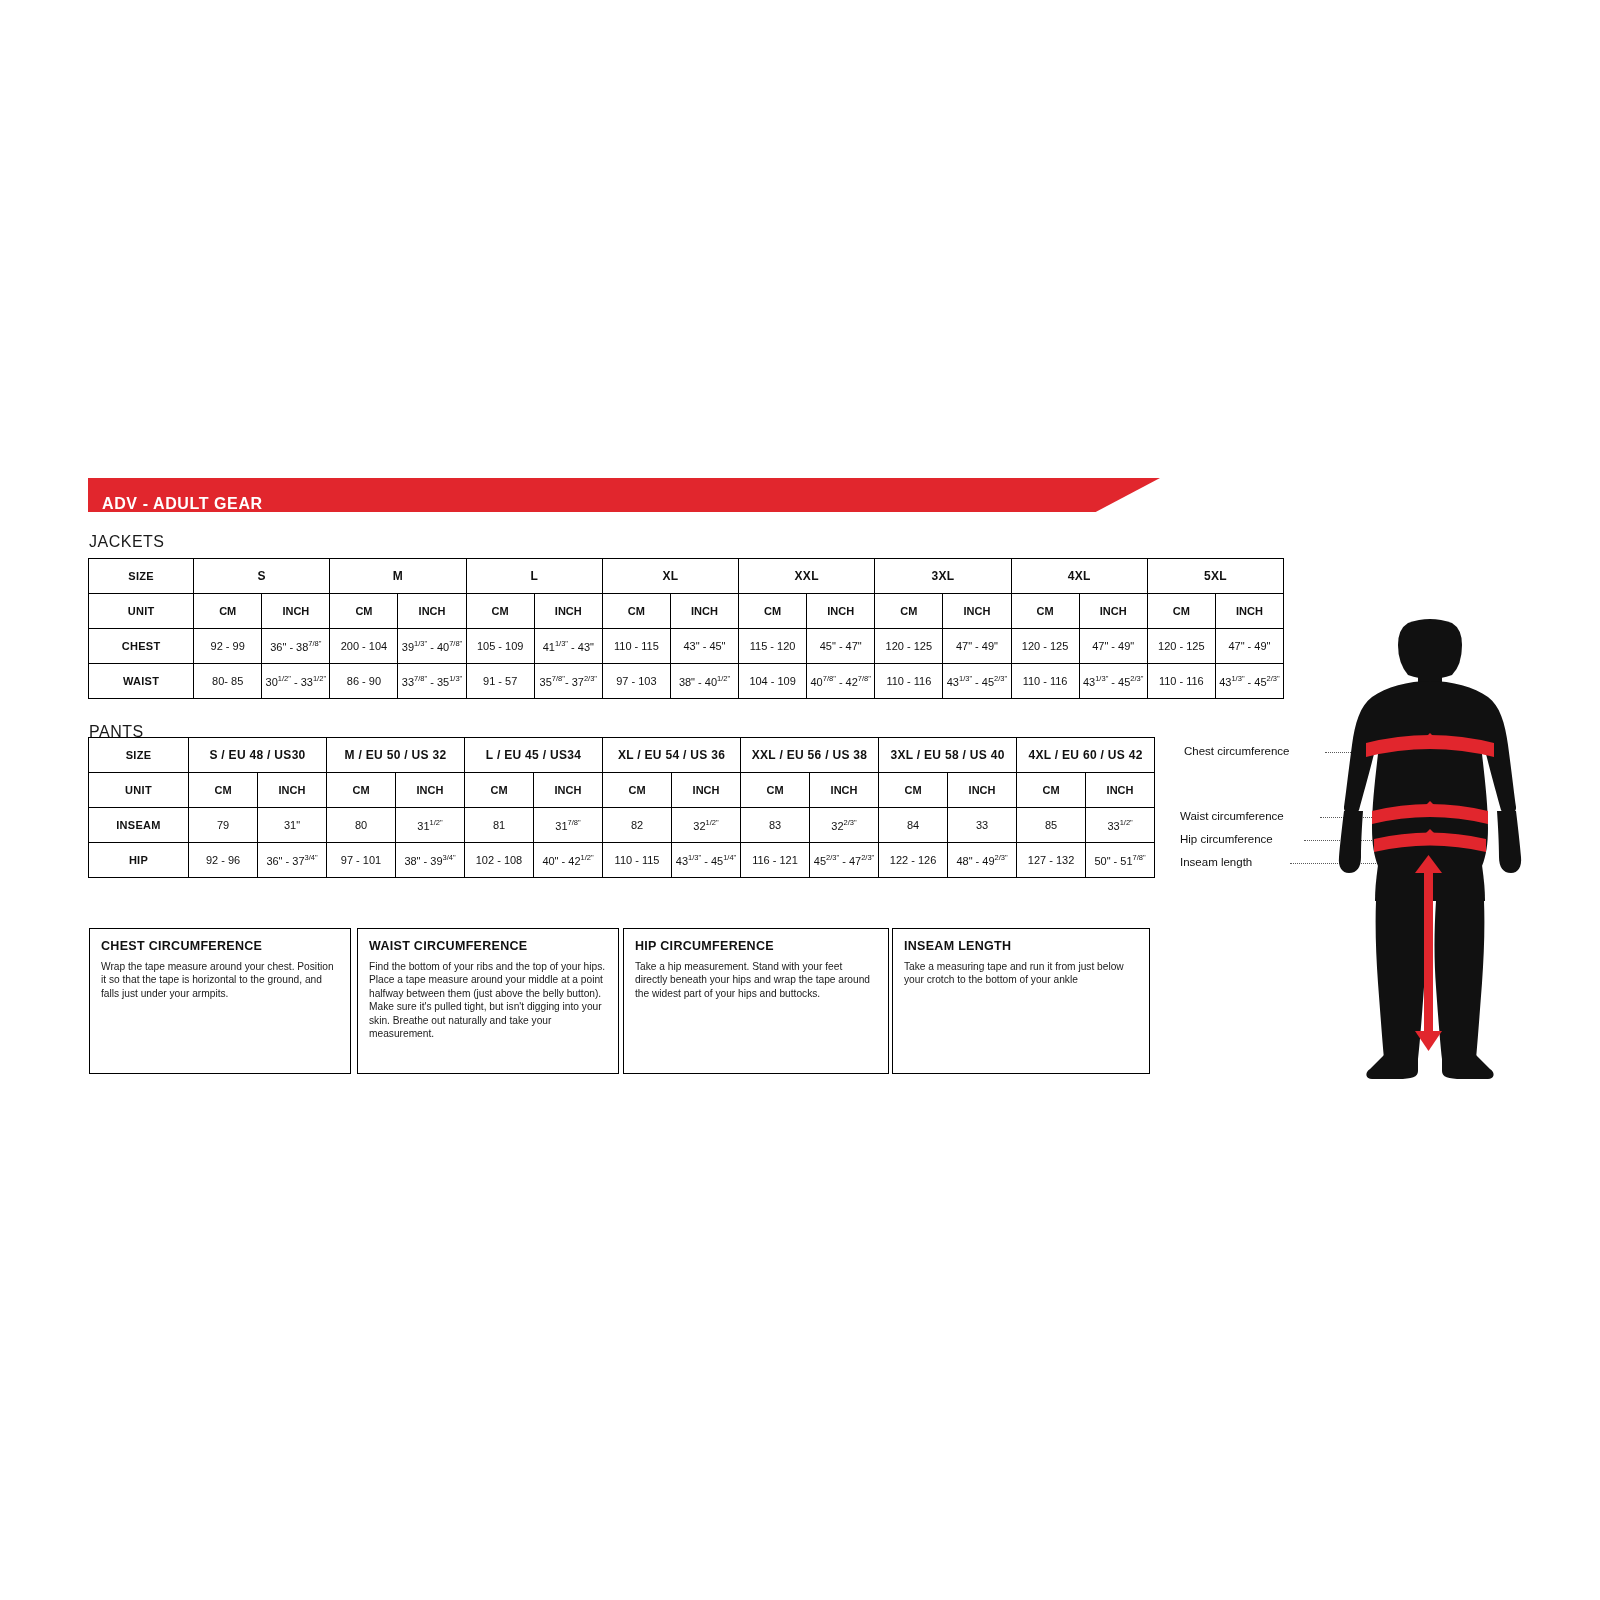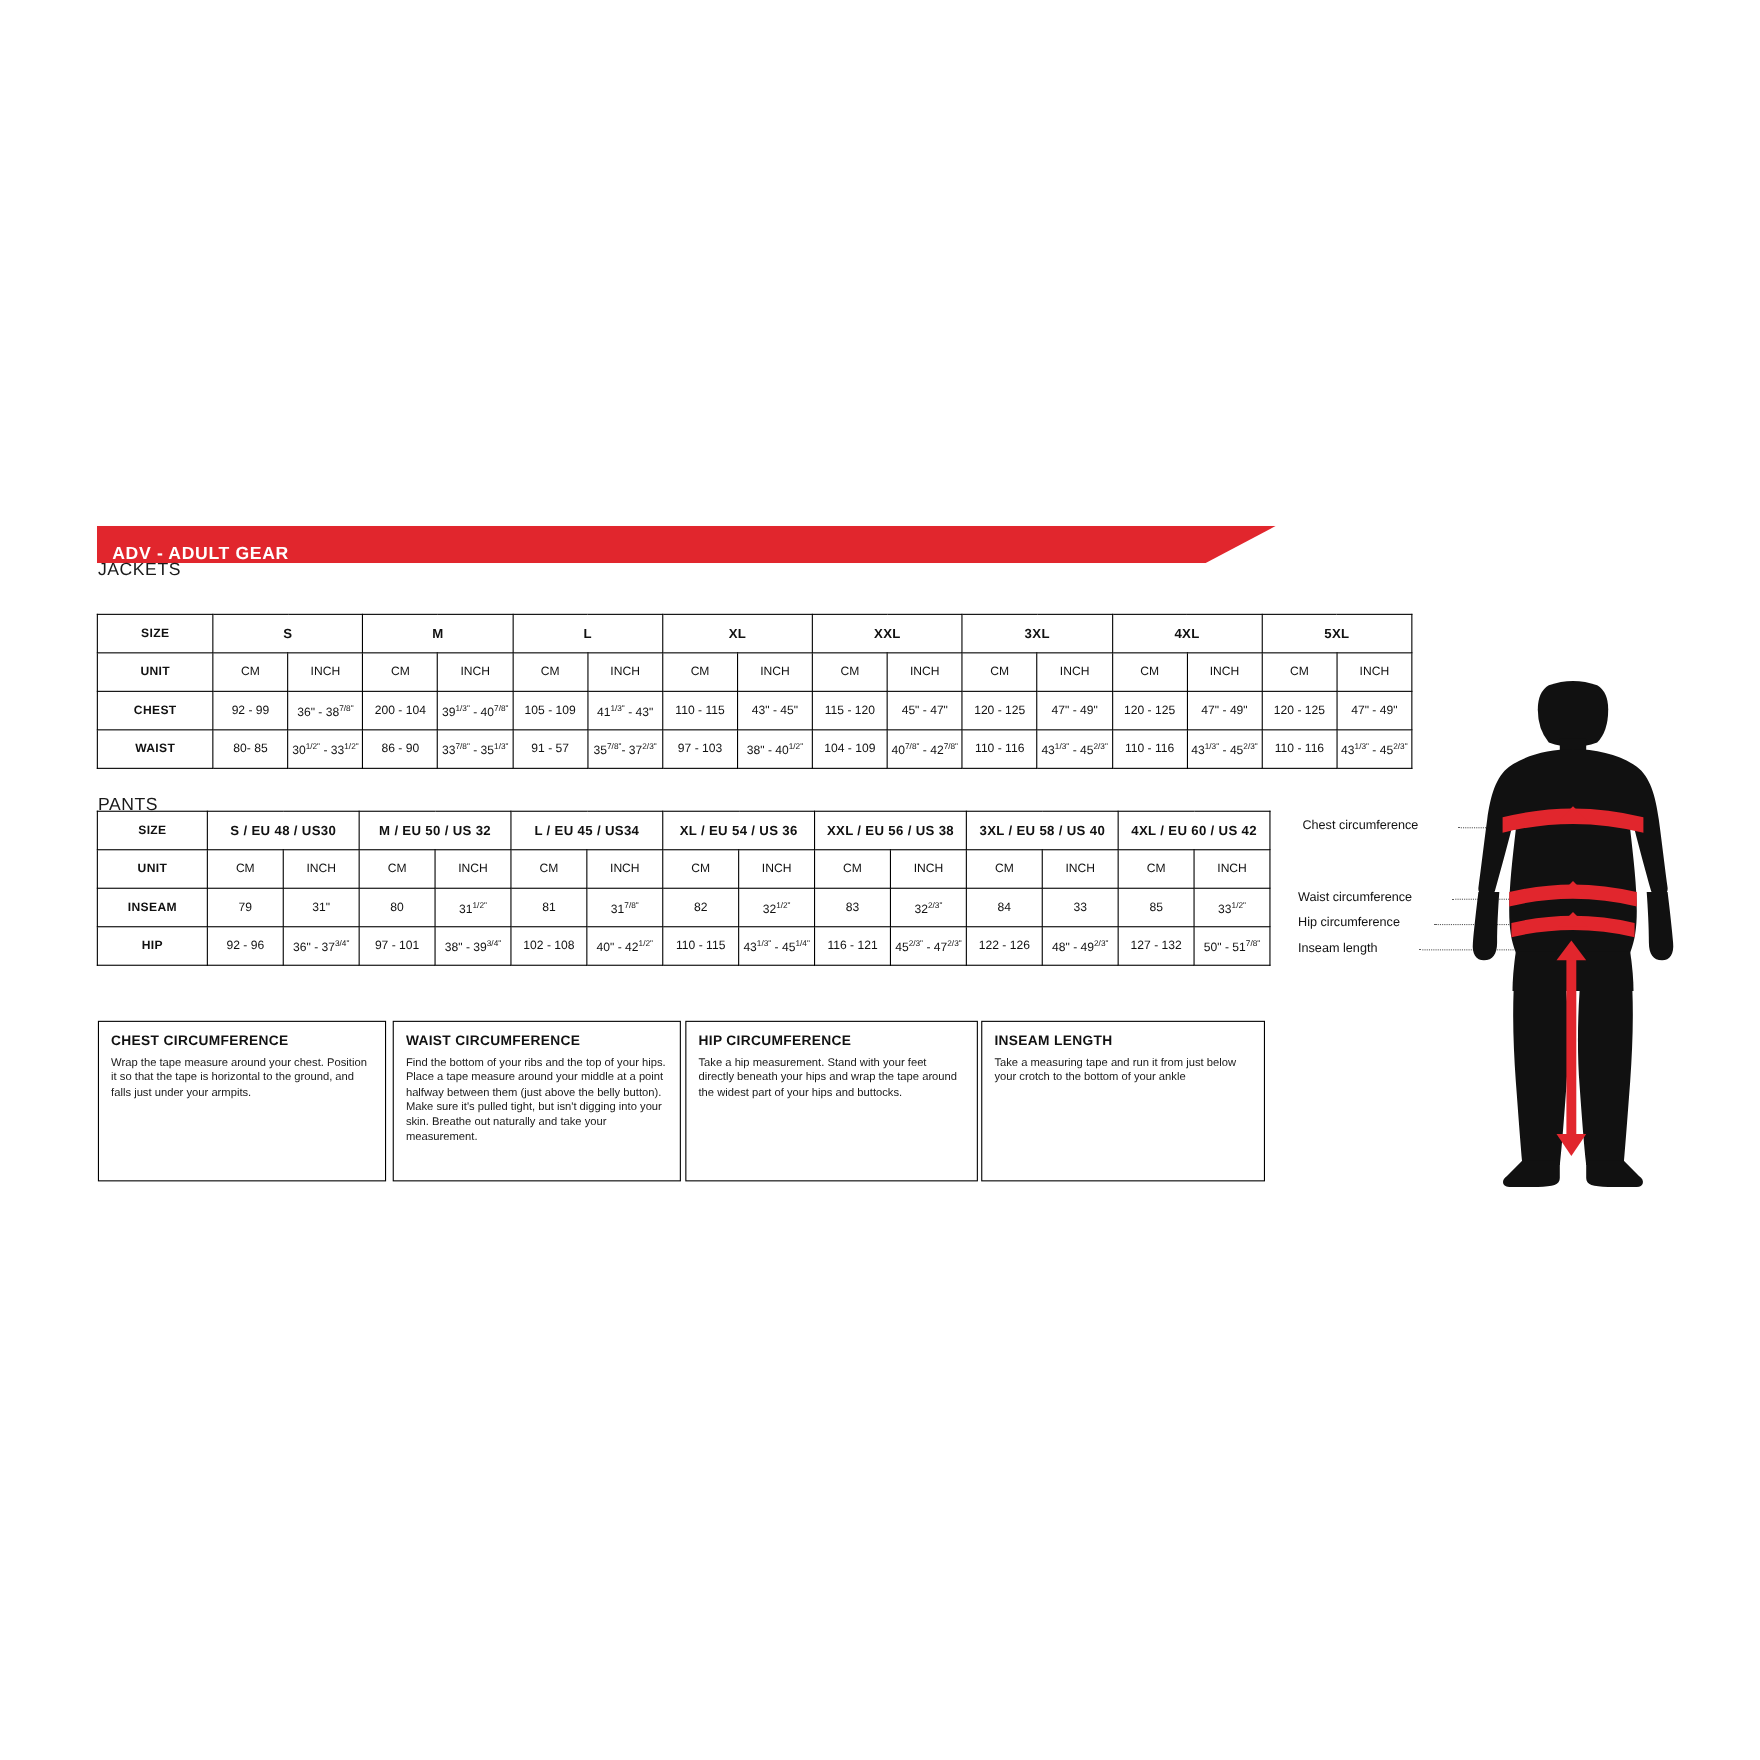--- a/index.html
+++ b/index.html
@@ -50,21 +50,21 @@
   }
 
   
   .section-label {
     position: absolute;
     font-size: 16px;
     letter-spacing: 0.5px;
     color: #1a1a1a;
     font-family: "Liberation Sans", sans-serif;
   }
-  #jackets-label { left: 89px; top: 510px; }
+  #jackets-label { left: 89px; top: 533px; }
   #pants-label   { left: 89px; top: 723px; }
 
   
   table.sizetable {
     position: absolute;
     border-collapse: collapse;
     table-layout: fixed;
     font-size: 11px;
   }
   table.sizetable td {
@@ -81,21 +81,21 @@
     font-weight: bold;
     font-size: 11px;
     letter-spacing: 0.3px;
   }
   table.sizetable td.grouphdr {
     font-weight: bold;
     font-size: 12px;
     letter-spacing: 0.3px;
   }
   table.sizetable td.unithdr {
-    font-weight: normal;
+    font-weight: bold;
     font-size: 11px;
   }
   sup { font-size: 7.5px; vertical-align: super; }
 
   #jackets-table { left: 88px; top: 558px; width: 1196px; }
   #pants-table   { left: 88px; top: 737px; width: 1066px; }
 
   
   .infobox {
     position: absolute;

